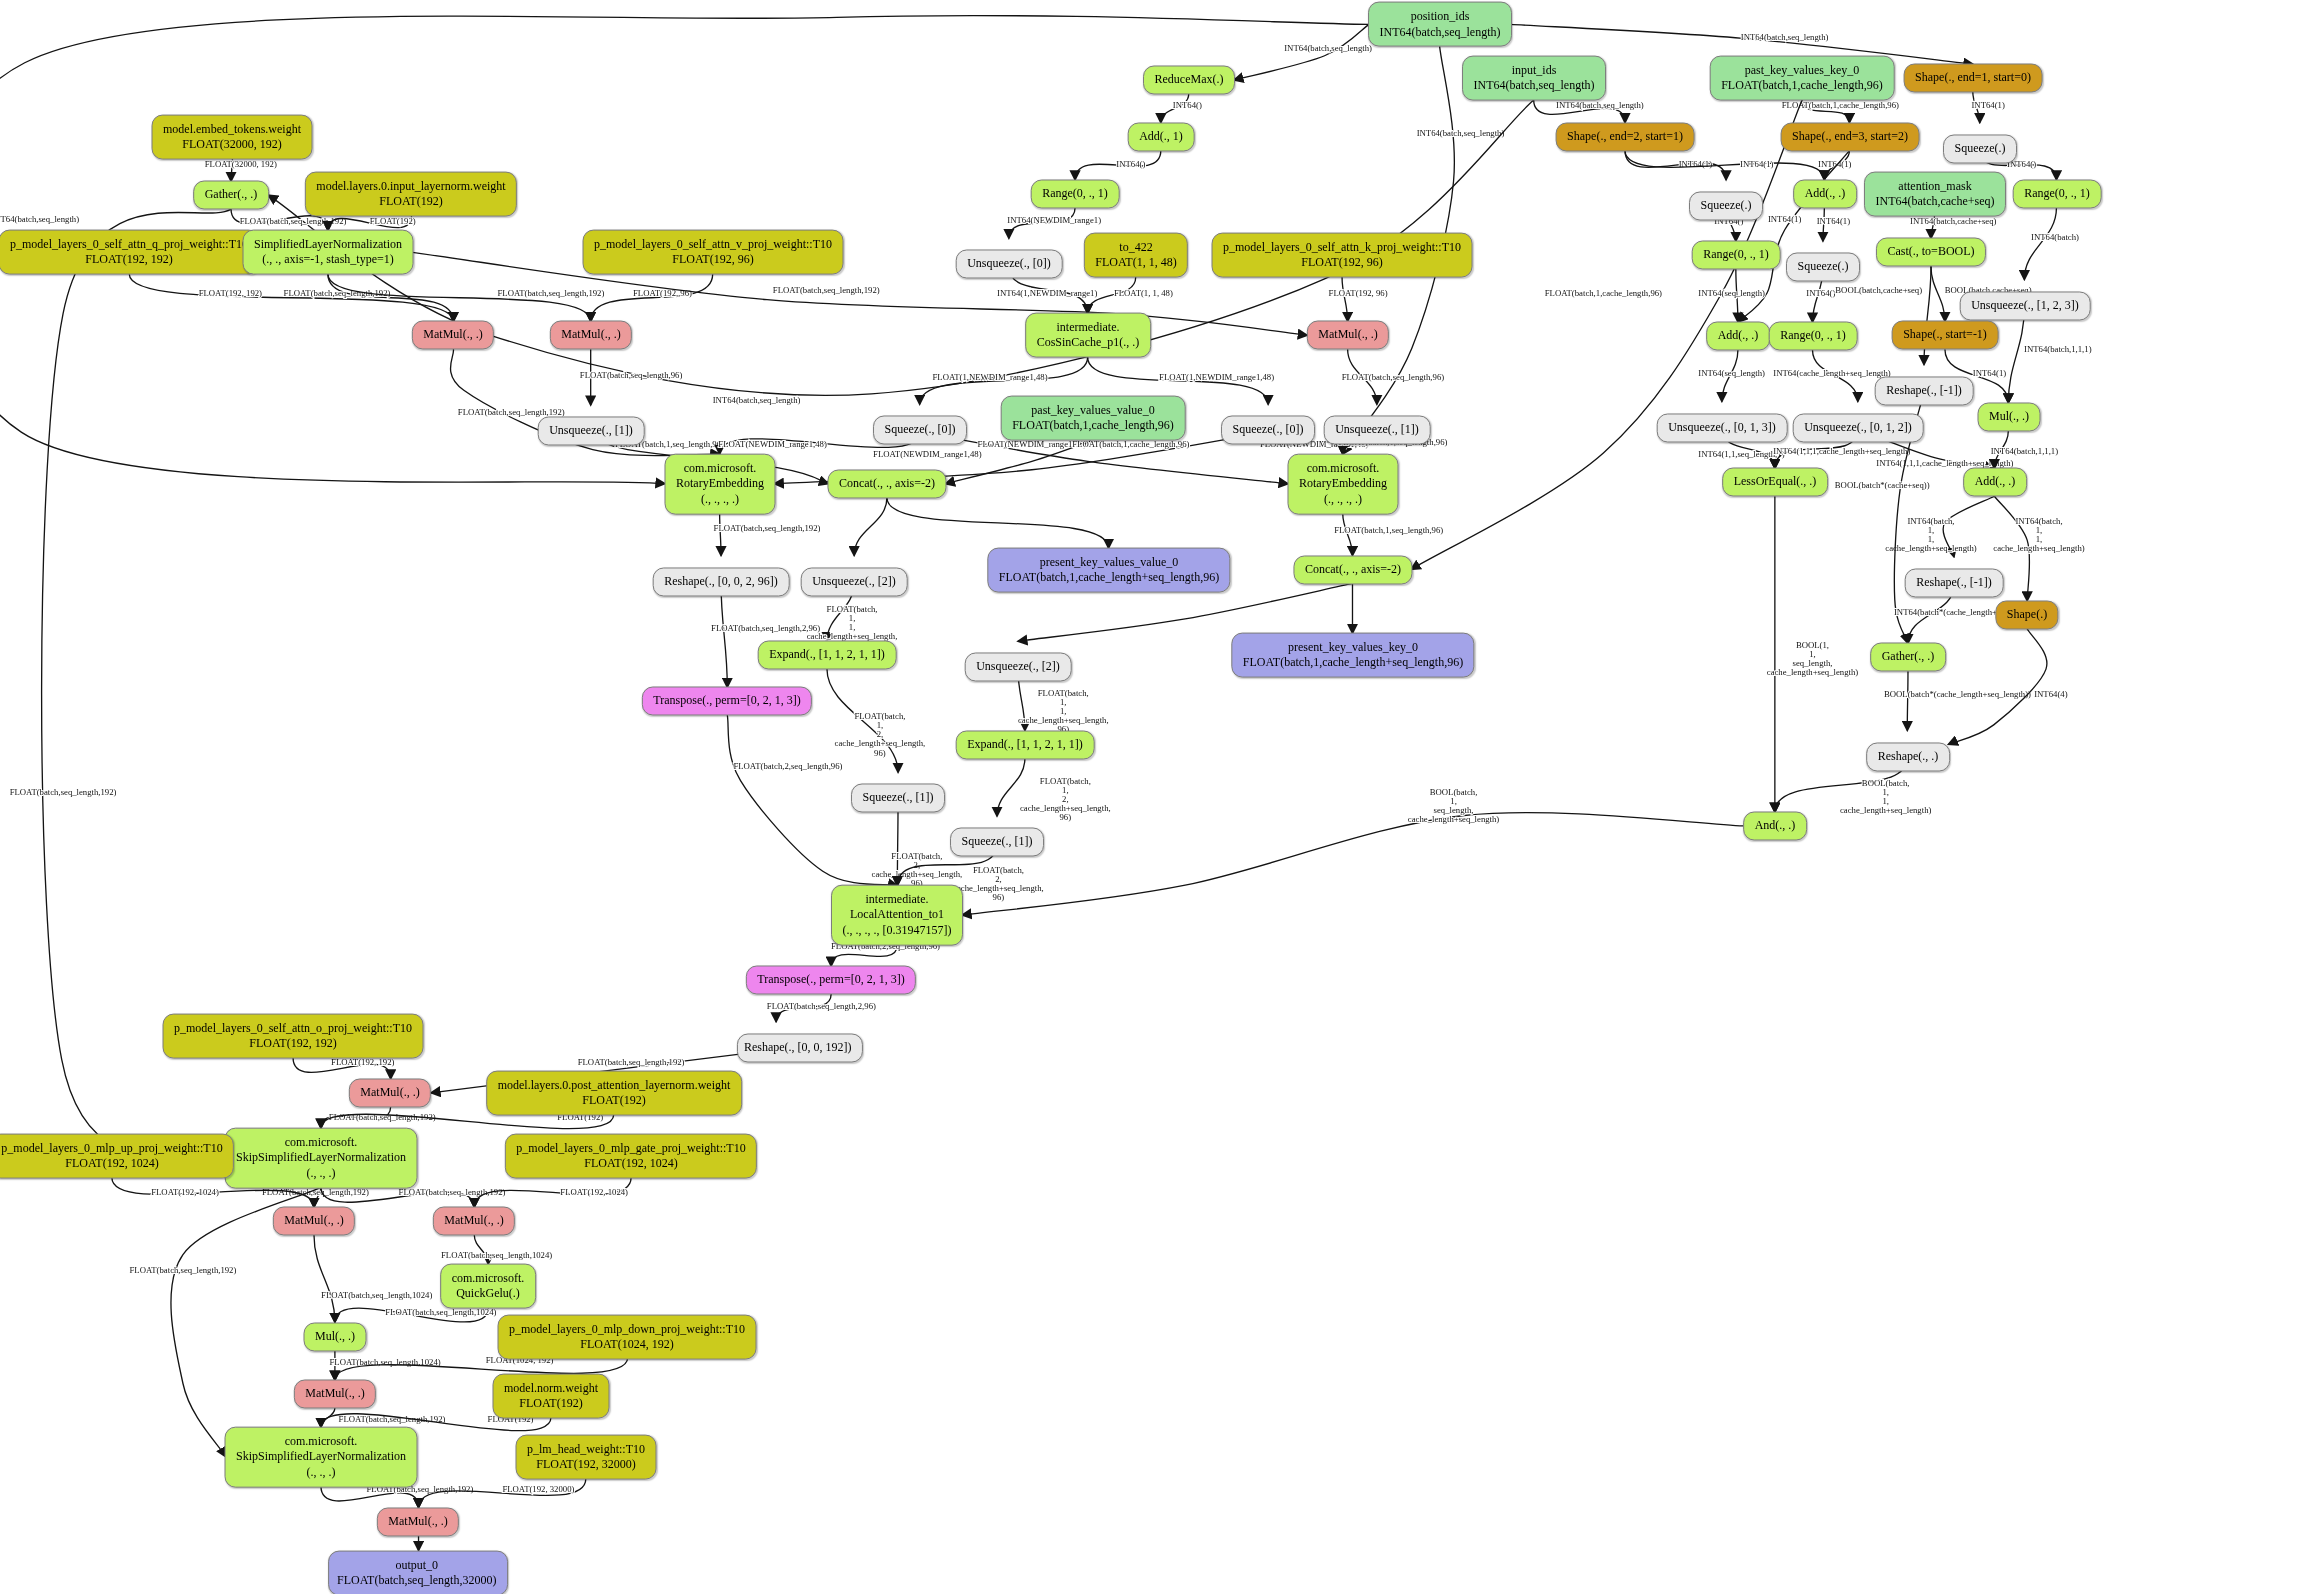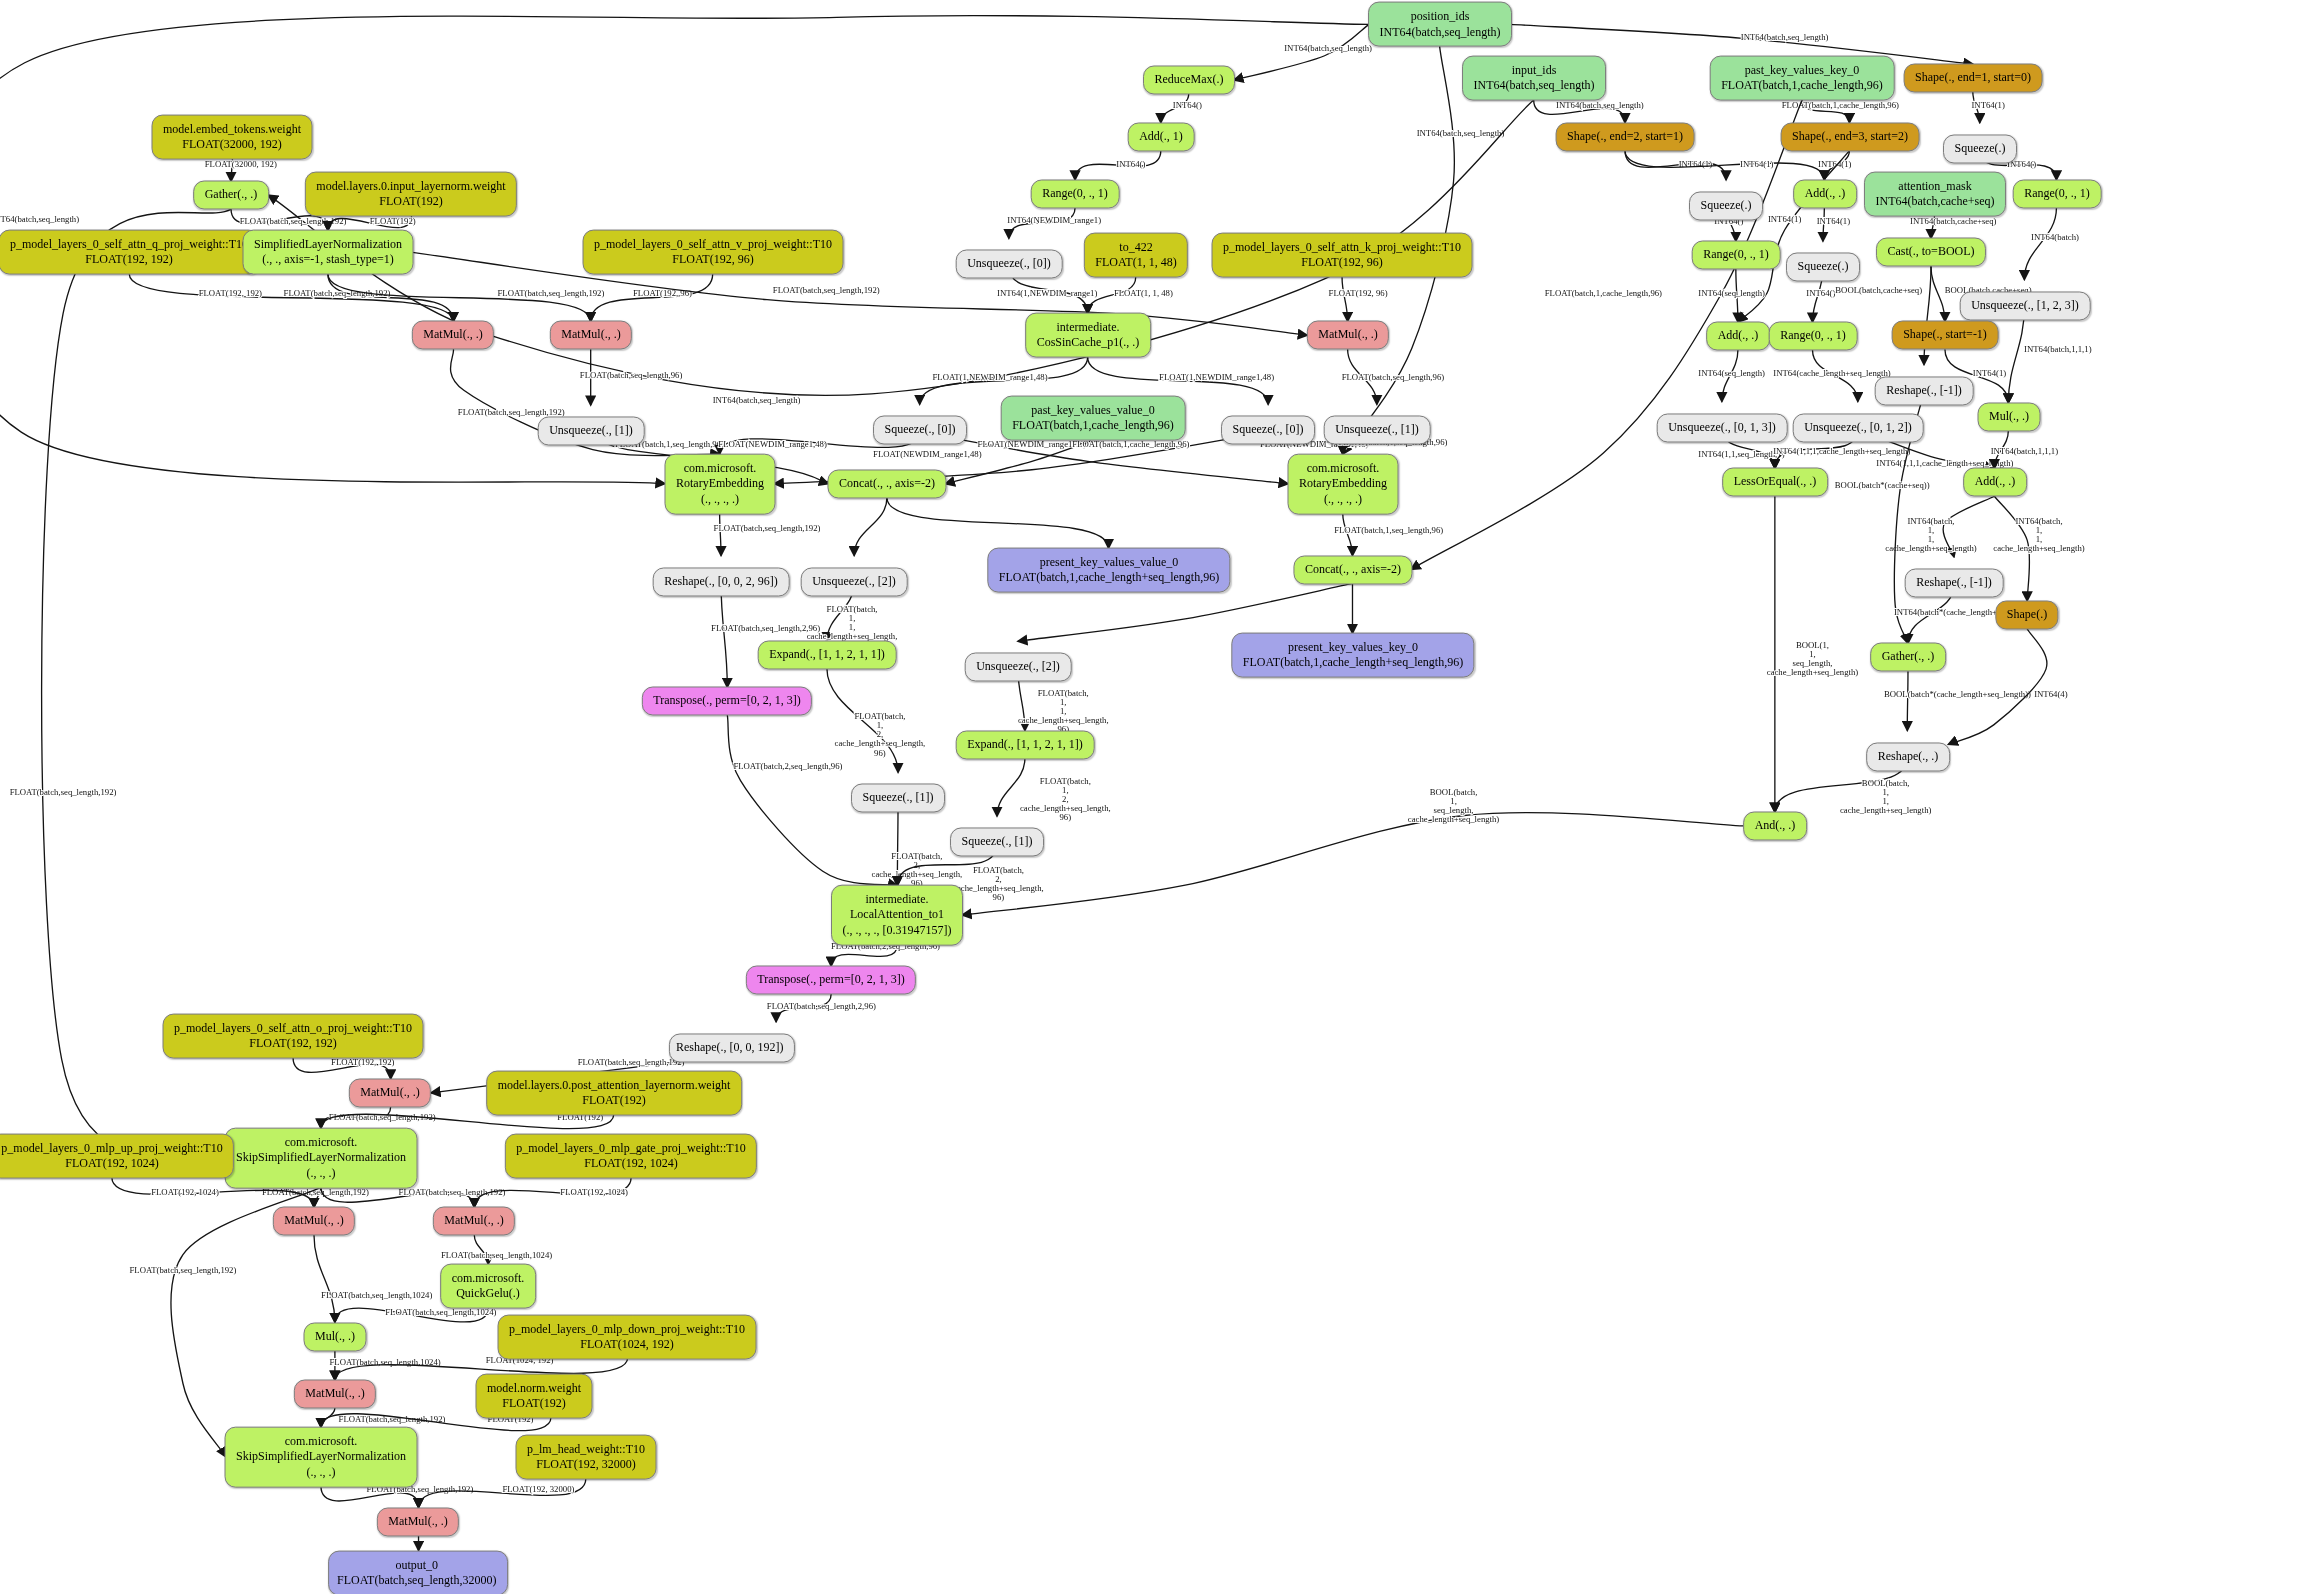--- a/index.html
+++ b/index.html
@@ -284,42 +284,42 @@
     <div class="node op" id="n-expand_v" style="left: 827px; top: 655px;">Expand(., [1, 1, 2, 1, 1])</div>
     <div class="node light" id="n-unsq2_k" style="left: 1018px; top: 655px;">Unsqueeze(., [2])</div>
     <div class="node transpose" id="n-transpose1" style="left: 727px; top: 701px;">Transpose(., perm=[0, 2, 1, 3])</div>
     <div class="node op" id="n-expand_k" style="left: 1025px; top: 745px;">Expand(., [1, 1, 2, 1, 1])</div>
     <div class="node light" id="n-squeeze_v" style="left: 898px; top: 786px;">Squeeze(., [1])</div>
     <div class="node light" id="n-squeeze_k" style="left: 997px; top: 830px;">Squeeze(., [1])</div>
     <div class="node op" id="n-localattn" style="left: 897px; top: 915px;">intermediate.
 LocalAttention_to1
 (., ., ., ., [0.31947157])</div>
     <div class="node transpose" id="n-transpose2" style="left: 831px; top: 980px;">Transpose(., perm=[0, 2, 1, 3])</div>
-    <div class="node light" id="n-reshape_00192" style="left: 732px; top: 1036px; padding-left: 6px;">Reshape(., [0, 0, 192])</div>
+    <div class="node light" id="n-reshape_00192" style="left: 800px; top: 1036px; padding-left: 6px;">Reshape(., [0, 0, 192])</div>
     <div class="node weight" id="n-o_w" style="left: 293px; top: 1036px;">p_model_layers_0_self_attn_o_proj_weight::T10
 FLOAT(192, 192)</div>
     <div class="node matmul" id="n-matmul_o" style="left: 390px; top: 1093px;">MatMul(., .)</div>
     <div class="node weight" id="n-post_ln_w" style="left: 614px; top: 1093px;">model.layers.0.post_attention_layernorm.weight
 FLOAT(192)</div>
     <div class="node op" id="n-skipln1" style="left: 321px; top: 1158px;">com.microsoft.
 SkipSimplifiedLayerNormalization
 (., ., .)</div>
     <div class="node weight" id="n-up_w" style="left: 112px; top: 1156px;">p_model_layers_0_mlp_up_proj_weight::T10
 FLOAT(192, 1024)</div>
     <div class="node weight" id="n-gate_w" style="left: 631px; top: 1156px;">p_model_layers_0_mlp_gate_proj_weight::T10
 FLOAT(192, 1024)</div>
     <div class="node matmul" id="n-matmul_up" style="left: 314px; top: 1221px;">MatMul(., .)</div>
     <div class="node matmul" id="n-matmul_gate" style="left: 474px; top: 1221px;">MatMul(., .)</div>
     <div class="node op" id="n-quickgelu" style="left: 488px; top: 1286px;">com.microsoft.
 QuickGelu(.)</div>
     <div class="node op" id="n-mul_mlp" style="left: 335px; top: 1337px;">Mul(., .)</div>
     <div class="node weight" id="n-down_w" style="left: 627px; top: 1337px;">p_model_layers_0_mlp_down_proj_weight::T10
 FLOAT(1024, 192)</div>
     <div class="node matmul" id="n-matmul_down" style="left: 335px; top: 1394px;">MatMul(., .)</div>
-    <div class="node weight" id="n-norm_w" style="left: 534px; top: 1396px;">model.norm.weight
+    <div class="node weight" id="n-norm_w" style="left: 551px; top: 1396px;">model.norm.weight
 FLOAT(192)</div>
     <div class="node op" id="n-skipln2" style="left: 321px; top: 1457px;">com.microsoft.
 SkipSimplifiedLayerNormalization
 (., ., .)</div>
     <div class="node weight" id="n-lm_head_w" style="left: 586px; top: 1457px;">p_lm_head_weight::T10
 FLOAT(192, 32000)</div>
     <div class="node matmul" id="n-matmul_lm" style="left: 418px; top: 1522px;">MatMul(., .)</div>
     <div class="node output" id="n-output0" style="left: 418px; top: 1573px; padding-left: 8px;">output_0
 FLOAT(batch,seq_length,32000)</div>
     <div class="node shape" id="n-shape_e1s0" style="left: 1973px; top: 78px;">Shape(., end=1, start=0)</div>

